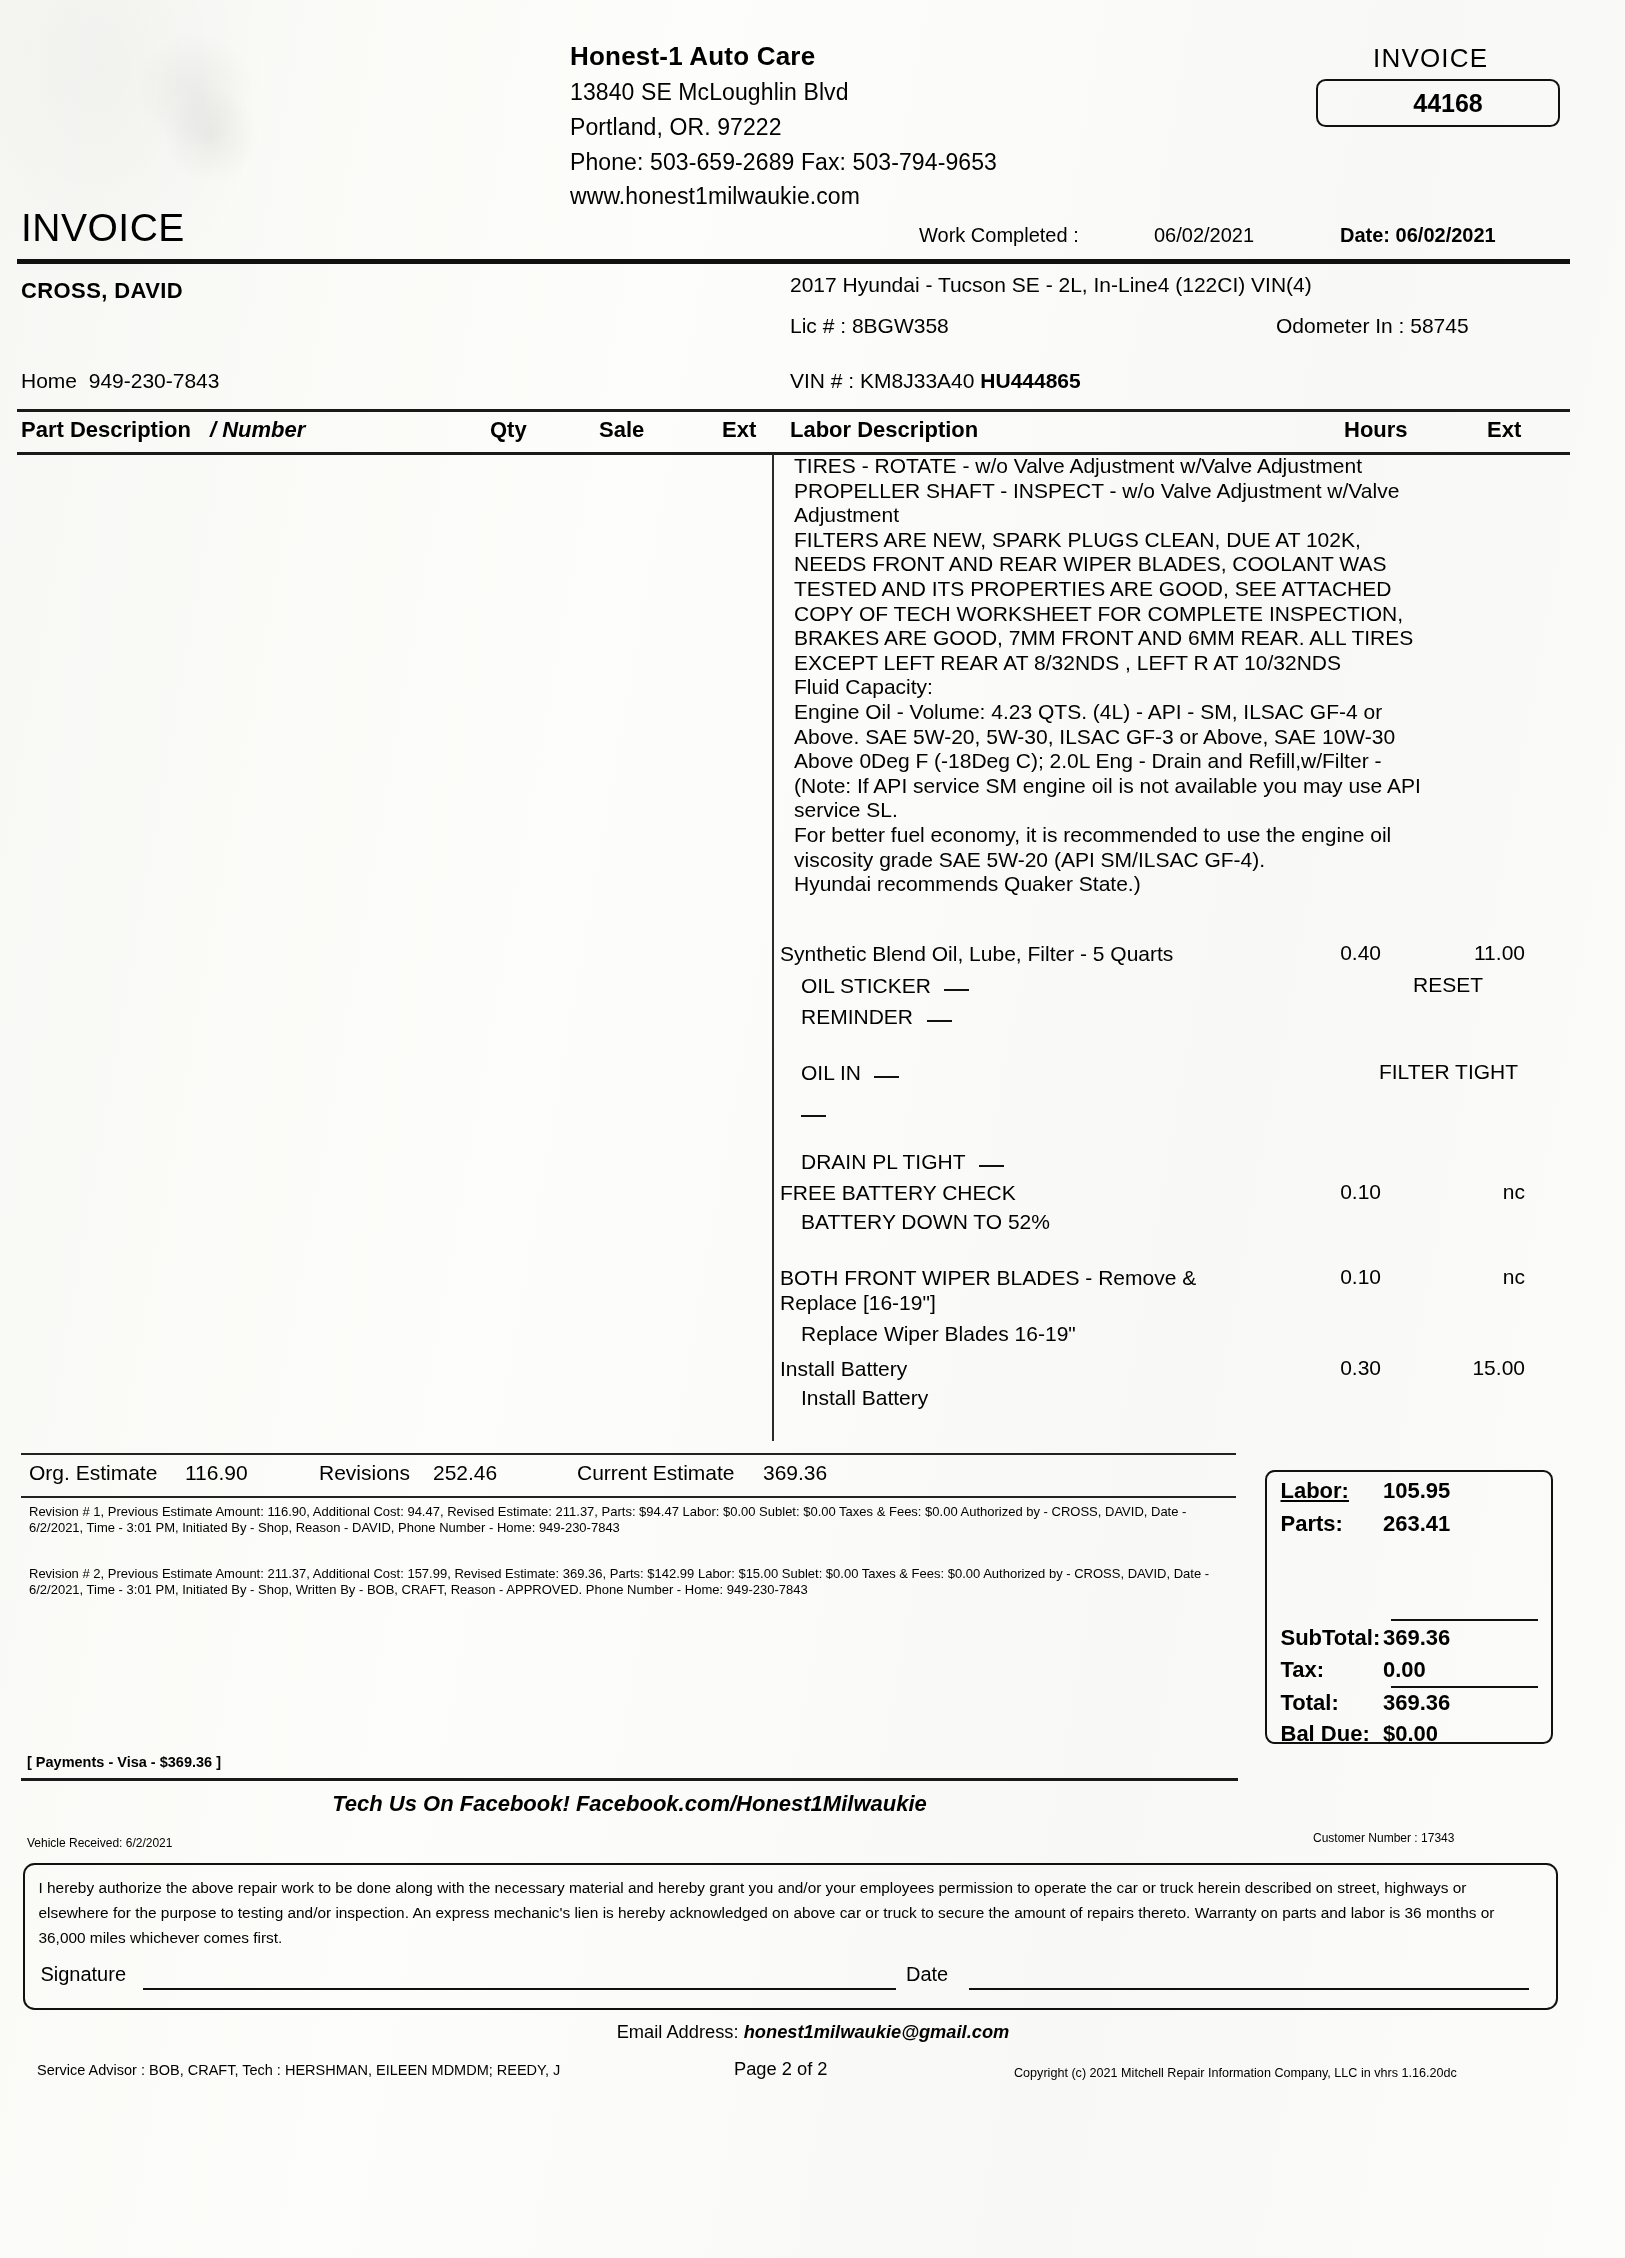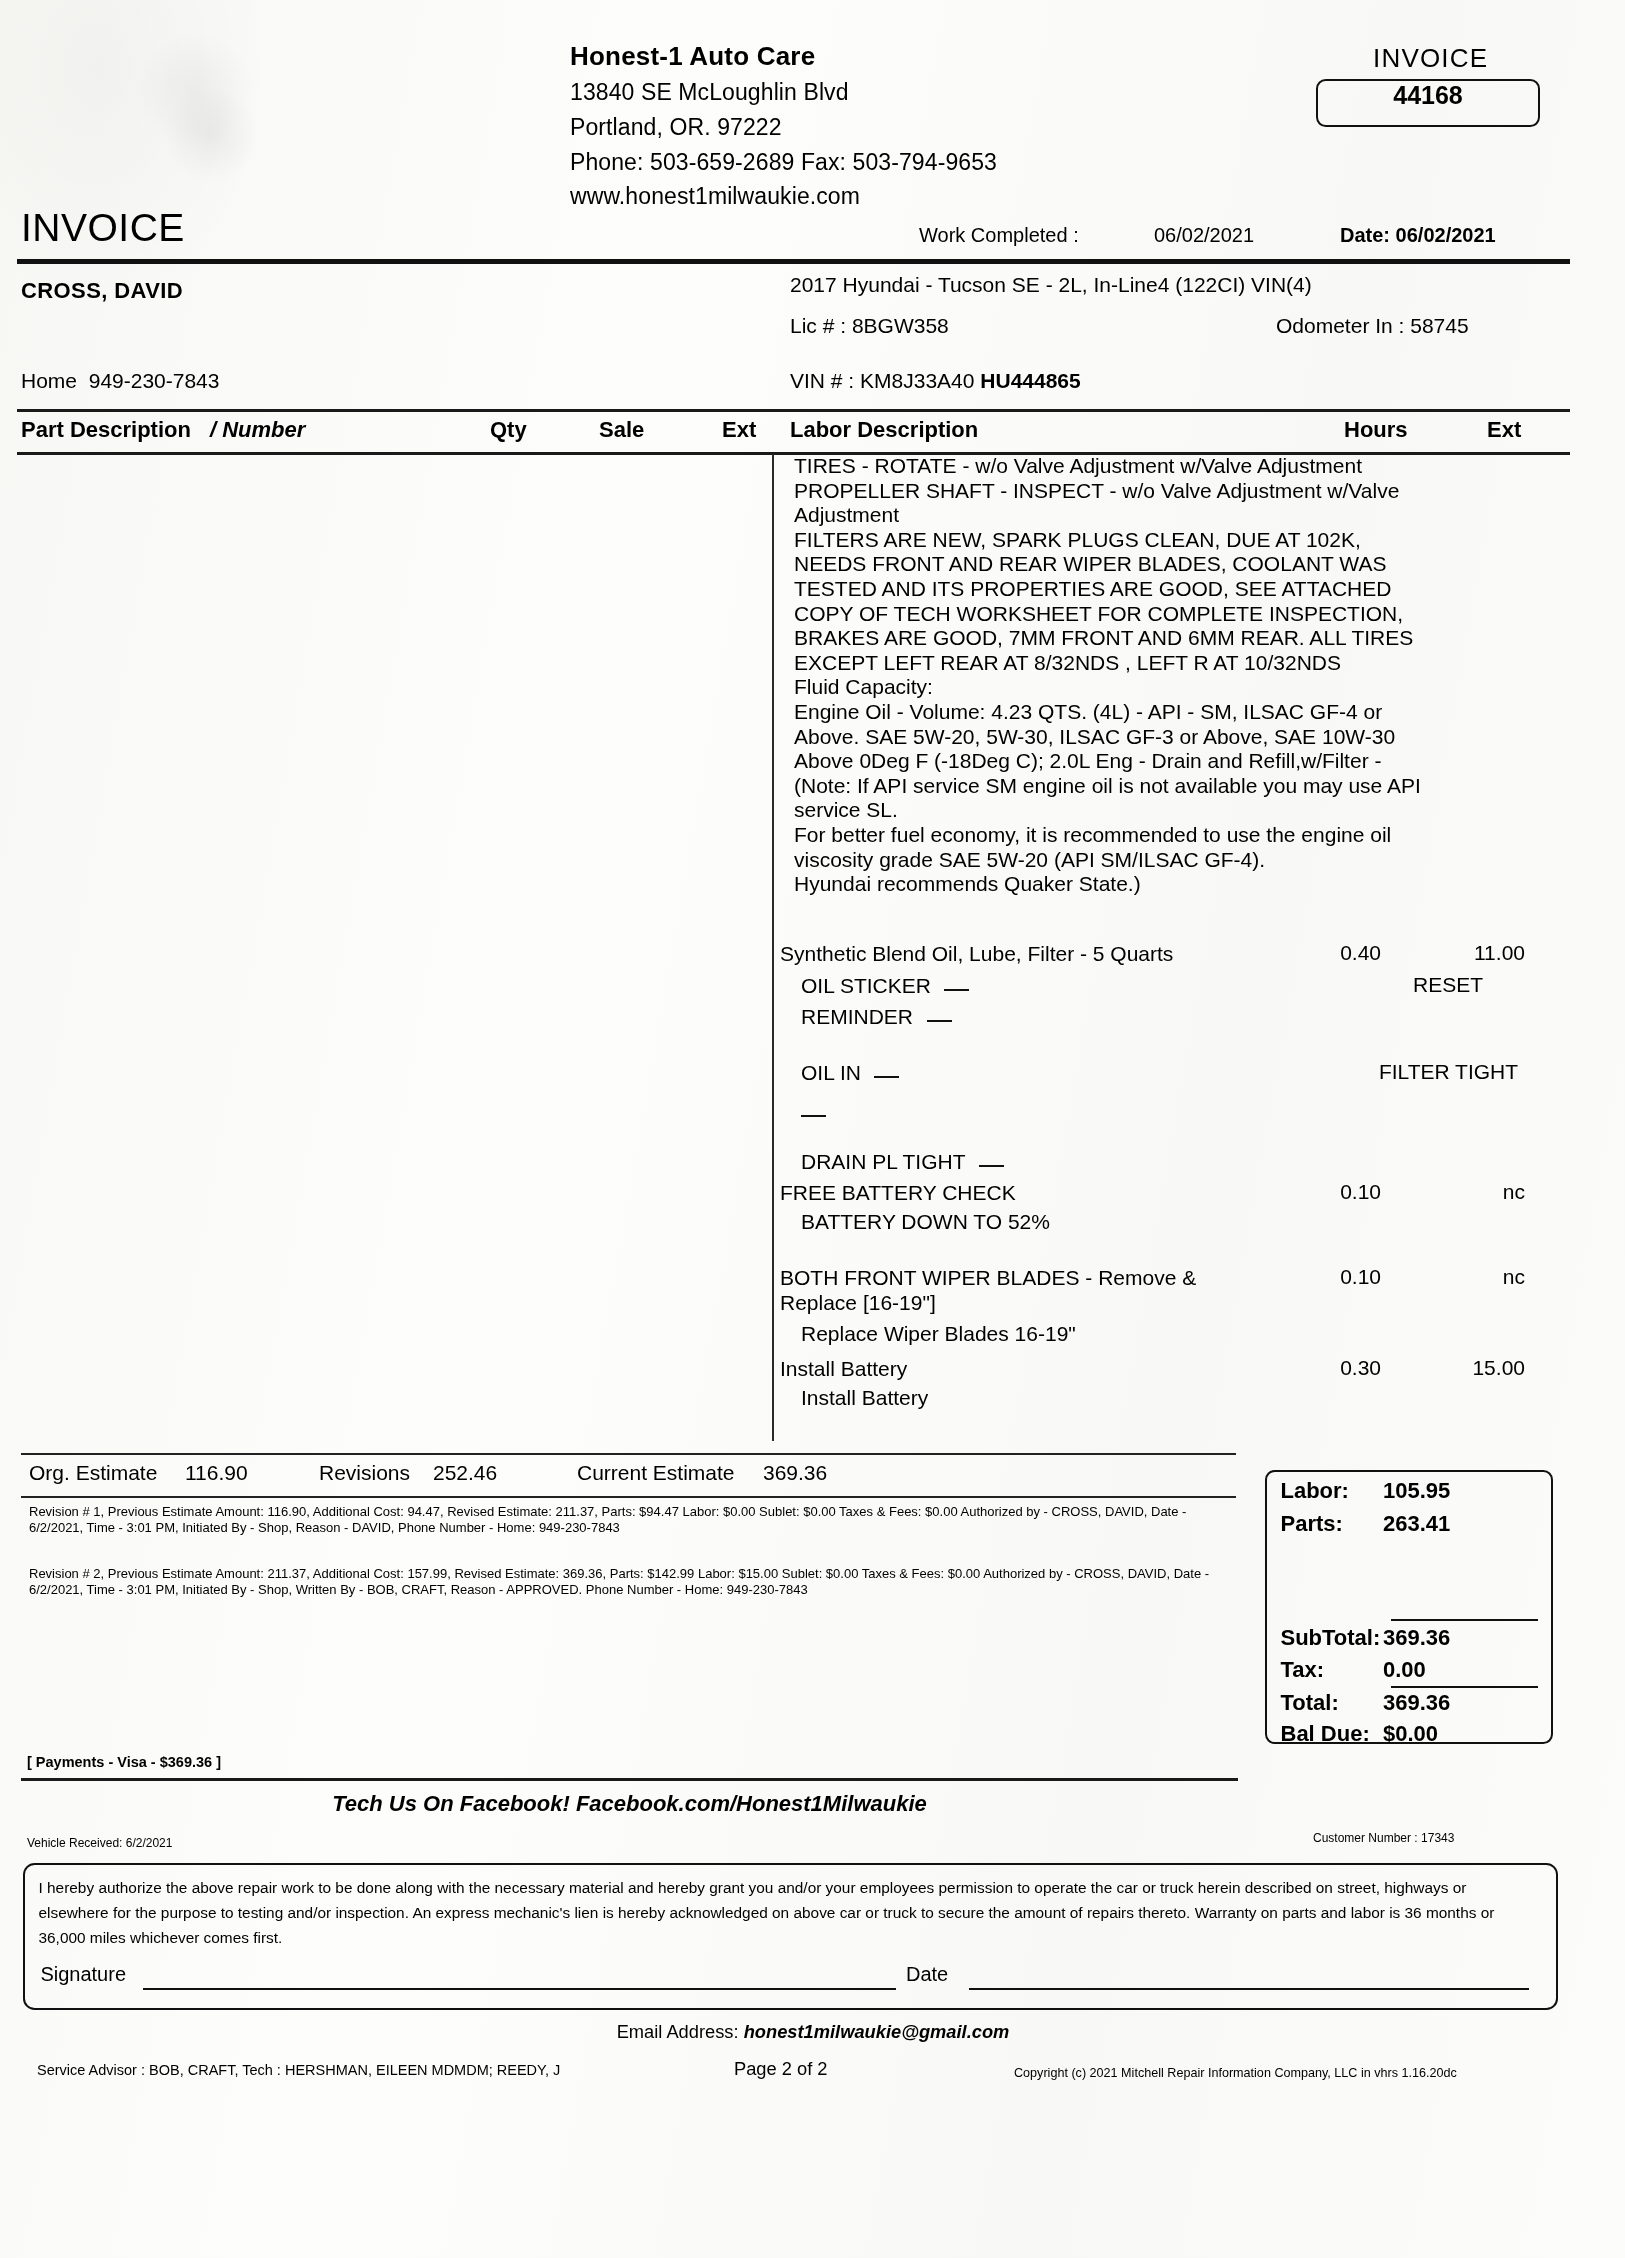--- a/index.html
+++ b/index.html
@@ -35,24 +35,25 @@
   .shop-name   { font-size: 26px; font-weight: bold; letter-spacing: 0.2px; }
   .shop-line   { font-size: 23px; letter-spacing: 0.1px; }
 
   .invoice-word-tr { font-size: 26px; letter-spacing: 1.2px; }
   .inv-box {
     border: 2.9px solid #111;
     border-radius: 9.7px;
     width: 220px;
     height: 44px;
     display: flex;
-    align-items: flex-start;
+    align-items: center;
     justify-content: center;
     font-size: 25px;
     font-weight: bold;
+    padding-left: 20px;
   }
 
   .invoice-big { font-size: 39px; letter-spacing: 0.5px; }
   .meta-18 { font-size: 20px; }
   .meta-18b { font-size: 20px; font-weight: bold; }
   .cust-name { font-size: 22px; font-weight: bold; letter-spacing: 0.4px; }
   .veh-line { font-size: 21px; }
   .vin-line { font-size: 21px; }
   .vin-bold { font-weight: bold; }
 
@@ -255,21 +256,21 @@
   <div class="abs est-row" style="left:319px; top:1461px;">Revisions</div>
   <div class="abs est-row" style="left:433px; top:1461px;">252.46</div>
   <div class="abs est-row" style="left:577px; top:1461px;">Current Estimate</div>
   <div class="abs est-row" style="left:763px; top:1461px;">369.36</div>
   <div class="abs rule-thin" style="left:21px; top:1496px; width:1215px;"></div>
 
   <div class="abs fine" style="left:29px; top:1504px; width:1197px;">Revision # 1, Previous Estimate Amount: 116.90, Additional Cost: 94.47, Revised Estimate: 211.37, Parts: $94.47 Labor: $0.00 Sublet: $0.00 Taxes &amp; Fees: $0.00 Authorized by - CROSS, DAVID, Date - 6/2/2021, Time - 3:01 PM, Initiated By - Shop, Reason - DAVID, Phone Number - Home: 949-230-7843</div>
   <div class="abs fine" style="left:29px; top:1566px; width:1197px;">Revision # 2, Previous Estimate Amount: 211.37, Additional Cost: 157.99, Revised Estimate: 369.36, Parts: $142.99 Labor: $15.00 Sublet: $0.00 Taxes &amp; Fees: $0.00 Authorized by - CROSS, DAVID, Date - 6/2/2021, Time - 3:01 PM, Initiated By - Shop, Written By - BOB, CRAFT, Reason - APPROVED. Phone Number - Home: 949-230-7843</div>
 
   <div id="totals-box" class="abs" style="left:1265px; top:1470px; width:284px; height:270px;">
-    <div class="abs tot-label" style="left:13.5px; top:5.8px;">Labor:</div>
+    <div class="abs tot-label" style="left:13.5px; top:5.8px;text-decoration:underline;">Labor:</div>
     <div class="abs tot-val" style="left:116px; top:5.8px; width:154px;">105.95</div>
 
     <div class="abs tot-label" style="left:13.5px; top:39px;">Parts:</div>
     <div class="abs tot-val" style="left:116px; top:39px; width:154px;">263.41</div>
 
     <div class="abs tot-rule" style="left:124px; top:147px; width:147px;"></div>
     <div class="abs tot-label" style="left:13.5px; top:153px;">SubTotal:</div>
     <div class="abs tot-val" style="left:116px; top:153px; width:154px;">369.36</div>
 
     <div class="abs tot-label" style="left:13.5px; top:185px;">Tax:</div>

